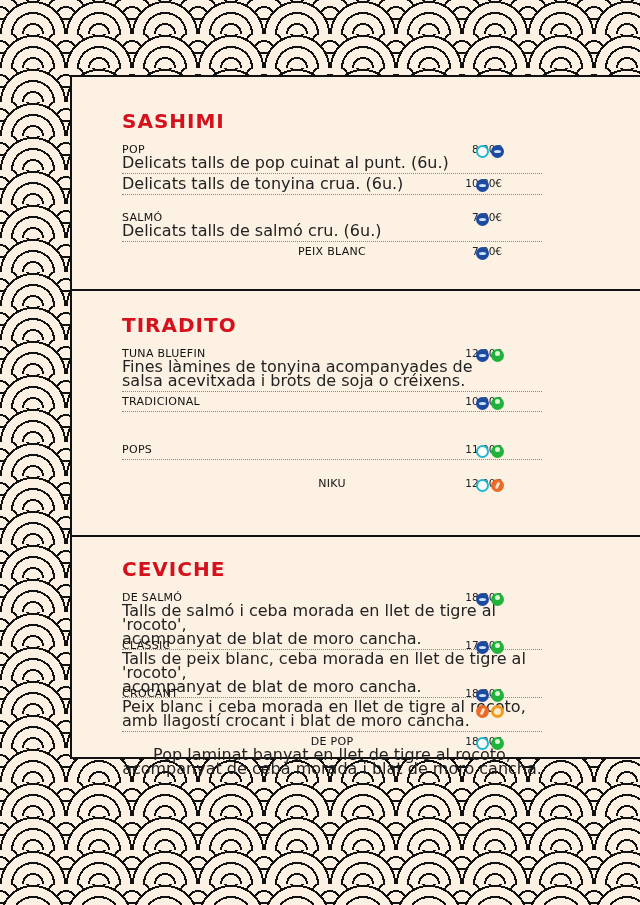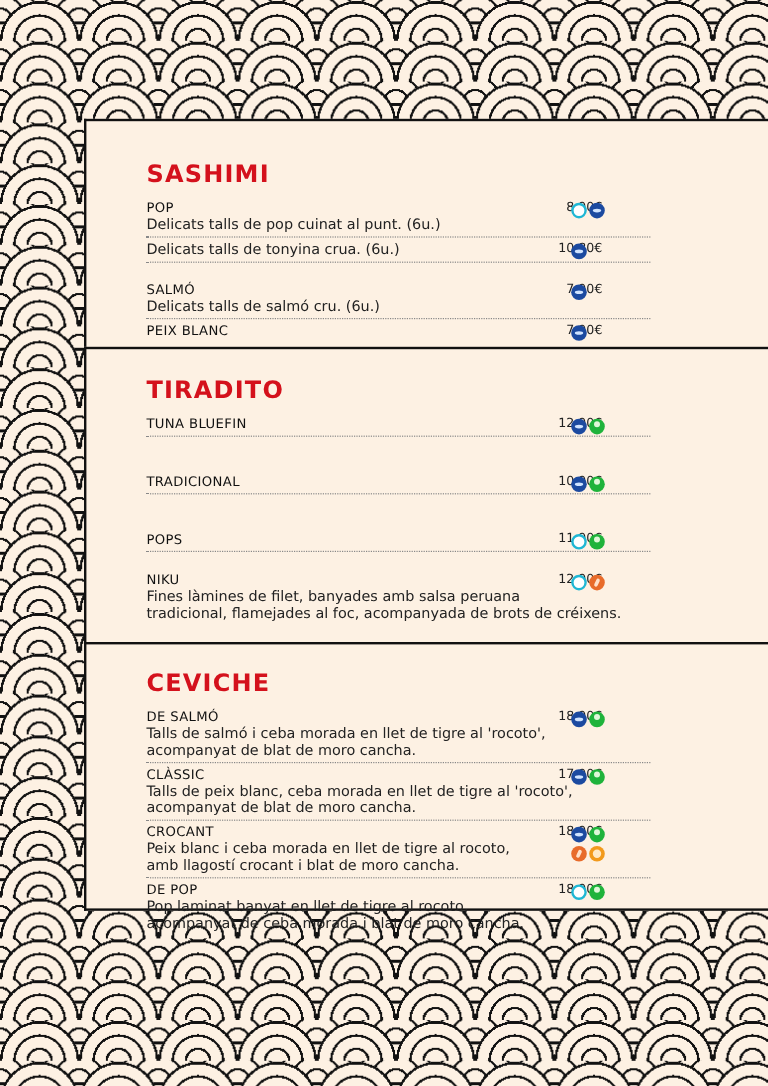--- a/index.html
+++ b/index.html
@@ -16,35 +16,35 @@
         radial-gradient(circle at 50% 100%, #fdf1e3 0 9px, #111 9px 11px, #fdf1e3 11px 20px, #111 20px 22px, #fdf1e3 22px 31px, #111 31px 33px, transparent 33px);
       background-size: 66px 34px, 66px 34px;
       background-position: 0 0, 33px 17px;
     }
     .panel {
       position: absolute; left: 70px; right: 0;
       background: #fdf1e3;
       border: 2px solid #111; border-right: none;
       box-sizing: border-box;
     }
-    .panel.sashimi { top: 75px; height: 216px; margin-top: 24px; }
+    .panel.sashimi { top: 75px; height: 216px; }
     .panel.tiradito { top: 289px; height: 312px; }
     .panel.ceviche { top: 535px; height: 224px; }
     .title {
       position: absolute; left: 50px;
       color: #d4111c; font-weight: bold; font-size: 20px; letter-spacing: 1px;
       font-family: "DejaVu Sans", sans-serif;
     }
     .item {
       position: absolute; left: 50px; width: 420px;
       border-bottom: 1px dotted #888; padding-bottom: 3px;
     }
-    .item.last { border-bottom: none; }
+    .item.last { border-bottom: none; text-align: center; }
     .name { font-size: 11px; font-weight: normal; color: #111; letter-spacing: 0.3px; }
-    .desc { font-size: 12px; color: #222; line-height: 14px; white-space: pre-line; }
+    .desc { font-size: 16px; color: #222; line-height: 14px; white-space: pre-line; }
     .price { position: absolute; right: 40px; top: 0; font-size: 10.5px; color: #222; }
     .icons { position: absolute; left: 354px; top: 2px; display: flex; flex-wrap: wrap; width: 34px; gap: 3px 2px; }
     .ic { width: 13px; height: 13px; border-radius: 50%; display: inline-block; position: relative; }
     .ic.fish { background: #1c4aa0; }
     .ic.fish::after { content: ""; position: absolute; left: 3px; top: 5px; width: 7px; height: 3px; background: #cfe3ff; border-radius: 50%; }
     .ic.shell { background: #fff; border: 2px solid #1fb7d4; box-sizing: border-box; }
     .ic.veg { background: #1fb33b; }
     .ic.veg::after { content: ""; position: absolute; left: 4px; top: 2px; width: 5px; height: 5px; background: #dff7d8; border-radius: 50%; }
     .ic.meat { background: #e86b2a; }
     .ic.meat::after { content: ""; position: absolute; left: 5px; top: 3px; width: 3px; height: 7px; background: #ffe0c8; border-radius: 2px; transform: rotate(25deg); }
@@ -88,20 +88,22 @@
     <div class="icons">
         <span class="ic fish"></span>
       </div>
   </div>
 </div>
 
 <div class="panel tiradito">
   <div class="title" style="top:22px">TIRADITO</div>
   <div class="item" style="top:56px">
     <div class="name">TUNA BLUEFIN</div>
+    <div class="desc">Fines làmines de tonyina acompanyades de
+salsa acevitxada i brots de soja o créixens.</div>
     <div class="price">12,90€</div>
     <div class="icons">
         <span class="ic fish"></span>
         <span class="ic veg"></span>
       </div>
   </div>
   <div class="item" style="top:104px">
     <div class="name">TRADICIONAL</div>
     <div class="price">10,90€</div>
     <div class="icons">
@@ -112,22 +114,20 @@
   <div class="item" style="top:152px">
     <div class="name">POPS</div>
     <div class="price">11,90€</div>
     <div class="icons">
         <span class="ic shell"></span>
         <span class="ic veg"></span>
       </div>
   </div>
   <div class="item last" style="top:186px">
     <div class="name">NIKU</div>
-    <div class="desc">Fines làmines de filet, banyades amb salsa peruana
-tradicional, flamejades al foc, acompanyada de brots de créixens.</div>
     <div class="price">12,90€</div>
     <div class="icons">
         <span class="ic shell"></span>
         <span class="ic meat"></span>
       </div>
   </div>
 </div>
 
 <div class="panel ceviche">
   <div class="title" style="top:20px">CEVICHE</div>

